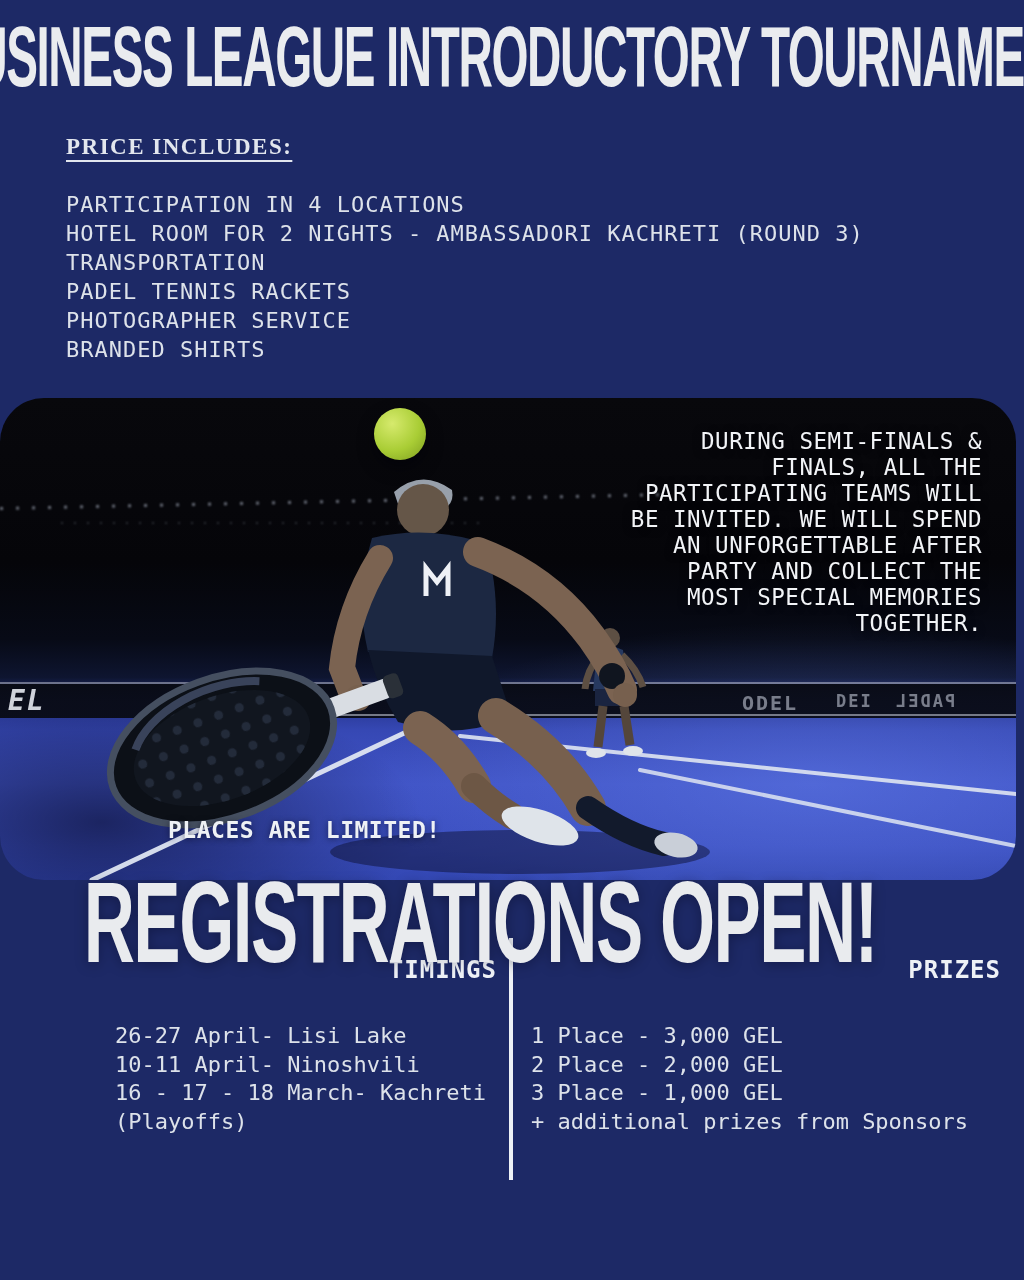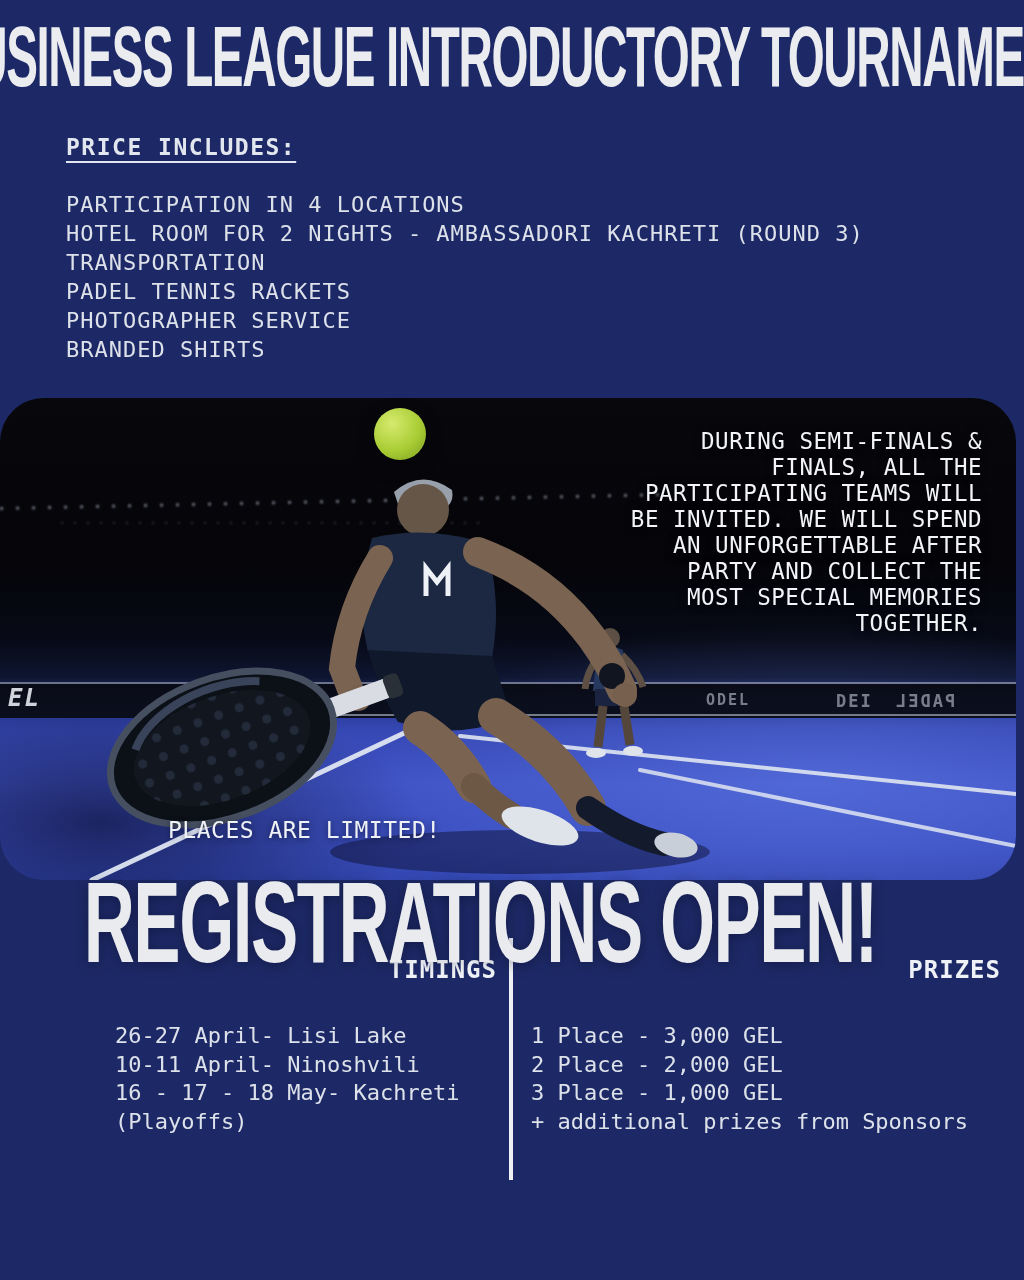--- a/index.html
+++ b/index.html
@@ -14,21 +14,21 @@
     display:flex;align-items:center;justify-content:center;}
   .title{
     font-family:"Liberation Sans","DejaVu Sans",sans-serif;font-weight:800;
     font-size:68px;letter-spacing:-2px;white-space:nowrap;color:#eaecef;
     transform:scale(0.70,1.24);
   }
   
   .price-heading{
     position:absolute;left:66px;top:134px;margin:0;
     font-size:23px;font-weight:bold;letter-spacing:1.5px;color:#e2e6ee;
-    text-decoration:underline;text-decoration-thickness:2px;text-underline-offset:6px;
+    text-decoration:underline;text-decoration-thickness:2px;text-underline-offset:6px;font-family:Liberation Serif, serif;
   }
   .price-list{position:absolute;left:66px;top:190px;margin:0;padding:0;list-style:none;
     font-size:22px;line-height:29px;letter-spacing:1px;color:#dde2ea;}
   
   .photo{
     position:absolute;left:0;top:398px;width:1016px;height:482px;
     border-radius:44px;overflow:hidden;
     background:
       radial-gradient(ellipse 62% 48% at 80% 80%, rgba(120,150,255,0.30), transparent 70%),
       radial-gradient(ellipse 45% 40% at 10% 88%, rgba(0,0,18,0.55), transparent 70%),
@@ -38,38 +38,38 @@
   .lights-row1{position:absolute;left:0;top:102px;width:66%;height:3px;opacity:.8;
     background:repeating-linear-gradient(90deg,rgba(210,220,240,.6) 0 3px,transparent 3px 16px);
     filter:blur(0.8px);transform:rotate(-1.2deg);}
   .lights-row2{position:absolute;left:6%;top:124px;width:42%;height:2px;opacity:.4;
     background:repeating-linear-gradient(90deg,rgba(200,212,235,.5) 0 2px,transparent 2px 13px);
     filter:blur(0.8px);}
   .glass-band{position:absolute;left:0;top:284px;width:100%;height:36px;
     background:linear-gradient(180deg,rgba(255,255,255,.38) 0 2px,rgba(8,10,18,.93) 2px 100%);}
   .glass-band span{position:absolute;top:9px;font-weight:bold;color:rgba(222,229,241,.52);}
   .brand-premier{left:252px;font-size:12px;letter-spacing:3px;}
-  .brand-odel{left:706px;font-size:15px;letter-spacing:2px;}
+  .brand-odel{left:742px;font-size:20px;letter-spacing:2px;}
   .brand-dei{left:836px;font-size:17px;letter-spacing:2px;text-align:right;}
   .brand-padel{left:894px;font-size:17px;letter-spacing:2px;transform:scaleX(-1);}
-  .wall-el{position:absolute;left:8px;top:286px;font-size:24px;font-weight:bold;font-style:italic;
+  .wall-el{position:absolute;left:8px;top:286px;font-size:28px;font-weight:bold;font-style:italic;
     letter-spacing:2px;color:rgba(236,239,246,.88);}
   .court-svg{position:absolute;left:0;top:0;width:100%;height:100%;}
   .ball{position:absolute;left:374px;top:10px;width:52px;height:52px;border-radius:50%;
     background:radial-gradient(circle at 35% 30%, #d6ea6d, #a9cd35 55%, #7c9c1f 100%);
     box-shadow:0 8px 16px rgba(0,0,10,.55);}
   
   .overlay-note{
     position:absolute;right:42px;top:428px;z-index:6;text-align:right;
     font-size:22.5px;line-height:26px;letter-spacing:.5px;white-space:pre-line;
     color:#f2f4f7;text-shadow:0 1px 8px rgba(0,0,10,.6);
   }
   .places{
     position:absolute;left:168px;top:817px;z-index:6;
-    font-size:23px;font-weight:normal;letter-spacing:.5px;color:#eef1f5;
+    font-size:23px;font-weight:bold;letter-spacing:.5px;color:#eef1f5;
     text-shadow:0 1px 6px rgba(0,0,20,.55);
   }
   .reg-wrap{position:absolute;top:866px;left:0;width:100%;height:114px;z-index:6;
     display:flex;align-items:center;justify-content:flex-end;}
   .reg{
     font-family:"Liberation Sans","DejaVu Sans",sans-serif;font-weight:800;
     font-size:97px;letter-spacing:-2px;white-space:nowrap;color:#e9ebee;
     transform:scale(0.73,1.18);text-shadow:0 2px 14px rgba(0,0,20,.35);
   }
   
@@ -193,21 +193,21 @@
     <div class="col-rows">
       <div class="t-row">
         <span>26-27 April</span>
         <span>- Lisi Lake</span>
       </div>
       <div class="t-row">
         <span>10-11 April</span>
         <span>- Ninoshvili</span>
       </div>
       <div class="t-row">
-        <span>16 - 17 - 18 May</span>
+        <span>16 - 17 - 18 March</span>
         <span>- Kachreti</span>
       </div>
       <div class="t-row">
         <span></span>
         <span>(Playoffs)</span>
       </div>
     </div>
   </div>
 
   <div class="col prizes-col">

